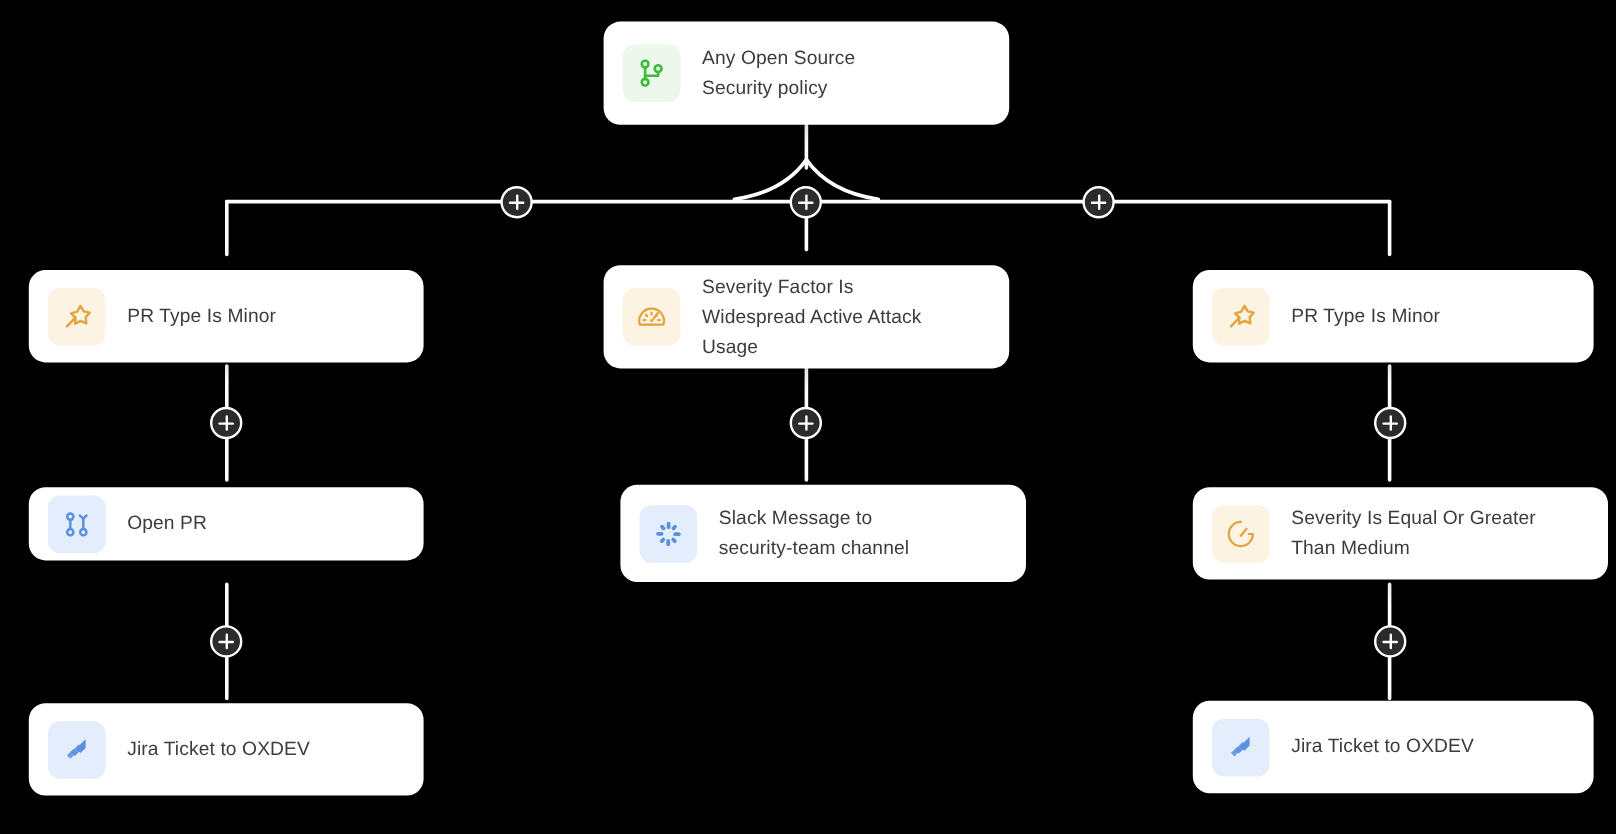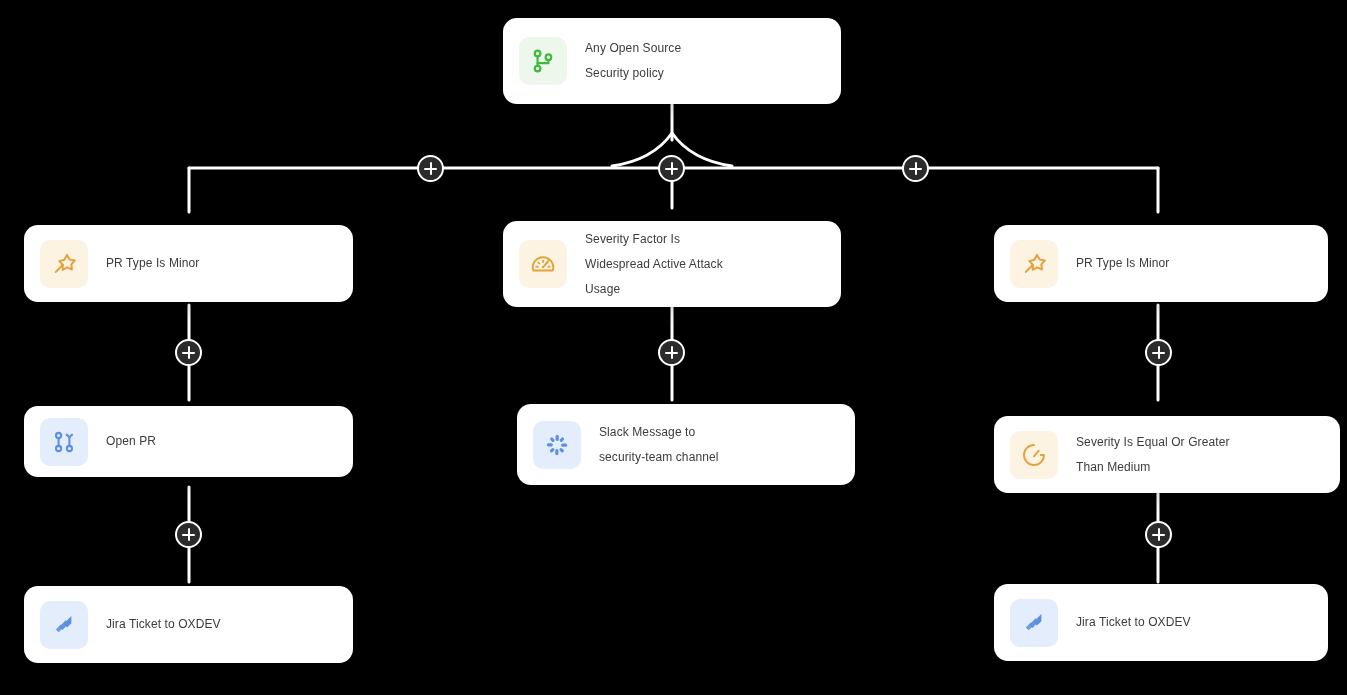--- a/index.html
+++ b/index.html
@@ -20,21 +20,21 @@
     box-sizing:border-box;
     padding:14px 16px;
     z-index:5;
   }
   .node .ico{
     width:48px;height:48px;flex:0 0 48px;border-radius:10px;
     display:flex;align-items:center;justify-content:center;
     margin-right:18px;
   }
   .node .label{
-    font-size:12px;line-height:25px;color:#3c3c3c;
+    font-size:16px;line-height:25px;color:#3c3c3c;
     letter-spacing:.1px;white-space:pre-line;
   }
   .ico.amber{background:#fdf3e3;}
   .ico.green{background:#edf7ec;}
   .ico.blue{background:#e3edfb;}
 
   
   .plus{
     position:absolute;width:27px;height:27px;border-radius:50%;
     background:#2b2b2b;border:2px solid #ffffff;
@@ -105,21 +105,21 @@
   <div class="node" style="left:24px;top:225px;width:329px;height:77px;">
     <span class="ico amber">
       <svg width="28" height="28" viewBox="0 0 24 24" fill="none" stroke="#e3a33c" stroke-width="1.7" stroke-linecap="round" stroke-linejoin="round">
         <path d="M14.6 4.2 L16.9 8.1 L21.2 9 L18.3 12.3 L18.8 16.7 L14.7 14.9 L10.8 17 L11 12.6 L8 9.5 L12.3 8.3 Z"></path>
         <path d="M11 12.6 L5 18.8"></path>
       </svg>
     </span>
     <span class="label">PR Type Is Minor</span>
   </div>
 
-  <div class="node" style="left:24px;top:406px;width:329px;height:71px;">
+  <div class="node" style="left:24px;top:406px;width:329px;height:61px;">
     <span class="ico blue">
       <svg width="26" height="26" viewBox="0 0 24 24" fill="none" stroke="#5b8fe0" stroke-width="1.9" stroke-linecap="round" stroke-linejoin="round">
         <circle cx="7" cy="6" r="2.4"></circle>
         <circle cx="7" cy="18" r="2.4"></circle>
         <circle cx="17" cy="18" r="2.4"></circle>
         <path d="M7 8.4 L7 15.6"></path>
         <path d="M17 15.6 L17 7.5"></path>
         <path d="M17 7.5 L14.4 5.2 M17 7.5 L19.4 5.2"></path>
       </svg>
     </span>
@@ -171,21 +171,21 @@
   <div class="node" style="left:994px;top:225px;width:334px;height:77px;">
     <span class="ico amber">
       <svg width="28" height="28" viewBox="0 0 24 24" fill="none" stroke="#e3a33c" stroke-width="1.7" stroke-linecap="round" stroke-linejoin="round">
         <path d="M14.6 4.2 L16.9 8.1 L21.2 9 L18.3 12.3 L18.8 16.7 L14.7 14.9 L10.8 17 L11 12.6 L8 9.5 L12.3 8.3 Z"></path>
         <path d="M11 12.6 L5 18.8"></path>
       </svg>
     </span>
     <span class="label">PR Type Is Minor</span>
   </div>
 
-  <div class="node" style="left:994px;top:406px;width:346px;height:77px;margin-top:10px;">
+  <div class="node" style="left:994px;top:406px;width:346px;height:77px;">
     <span class="ico amber">
       <svg width="28" height="28" viewBox="0 0 24 24" fill="none" stroke="#e3a33c" stroke-width="1.6" stroke-linecap="round" stroke-linejoin="round">
         <path d="M12 3.4 A8.6 8.6 0 1 0 20.6 12 L17.6 12"></path>
         <path d="M12 13.2 L16 8.4"></path>
       </svg>
     </span>
     <span class="label">Severity Is Equal Or Greater
 Than Medium</span>
   </div>
 

